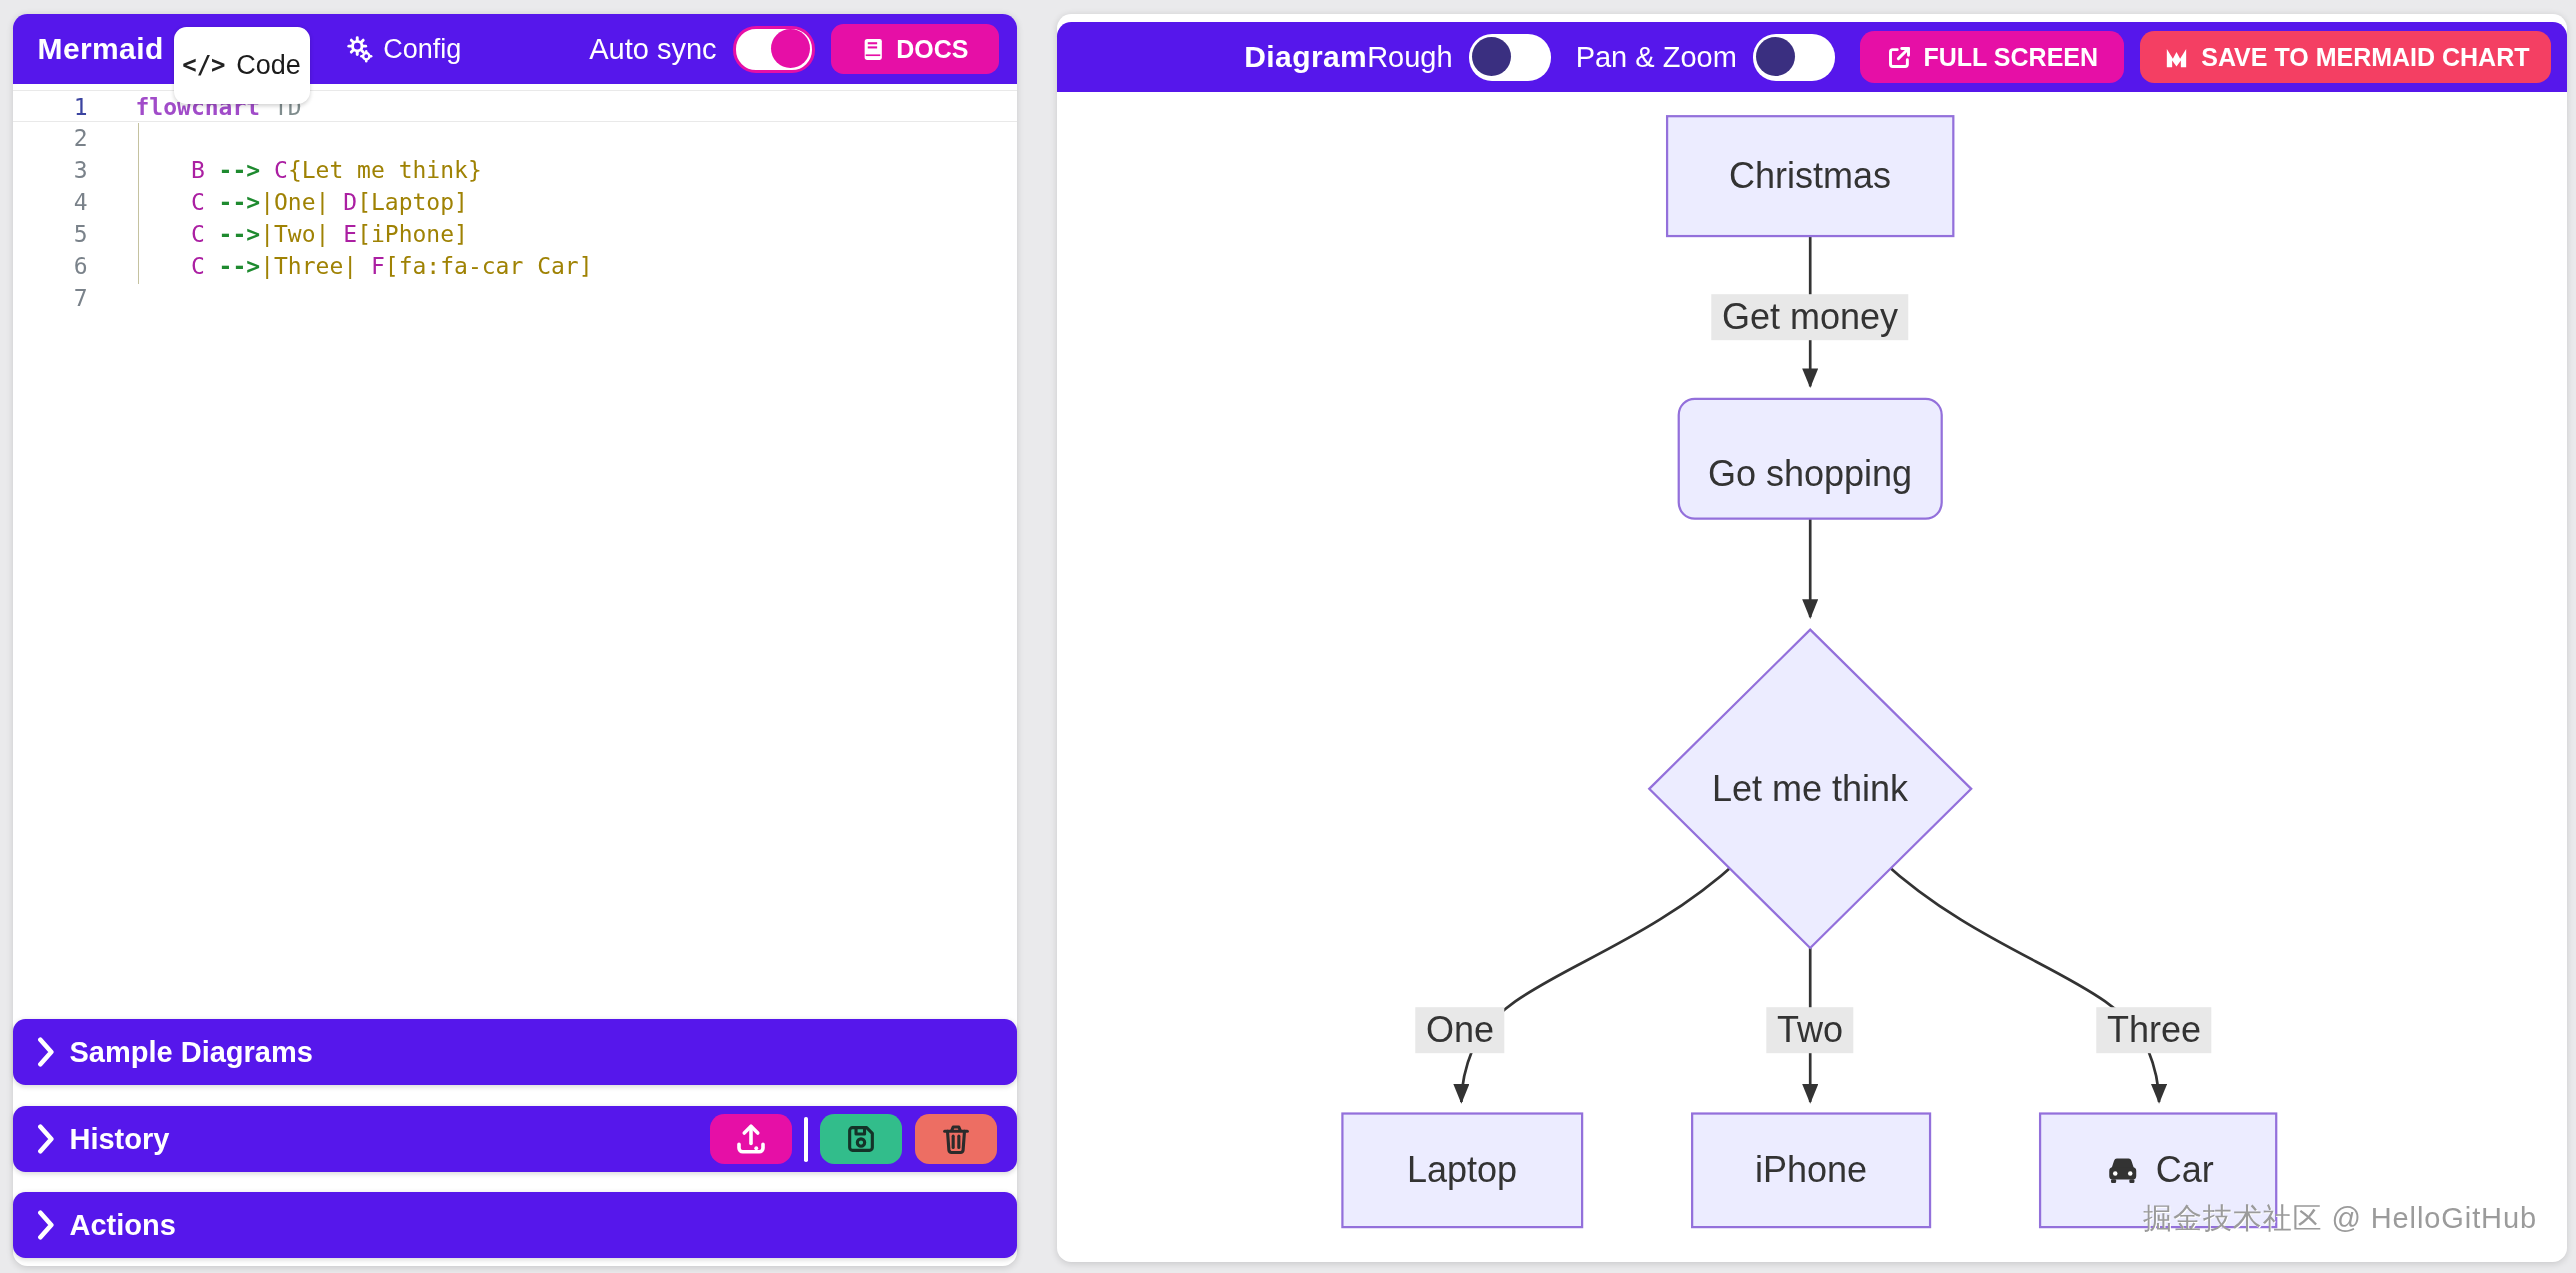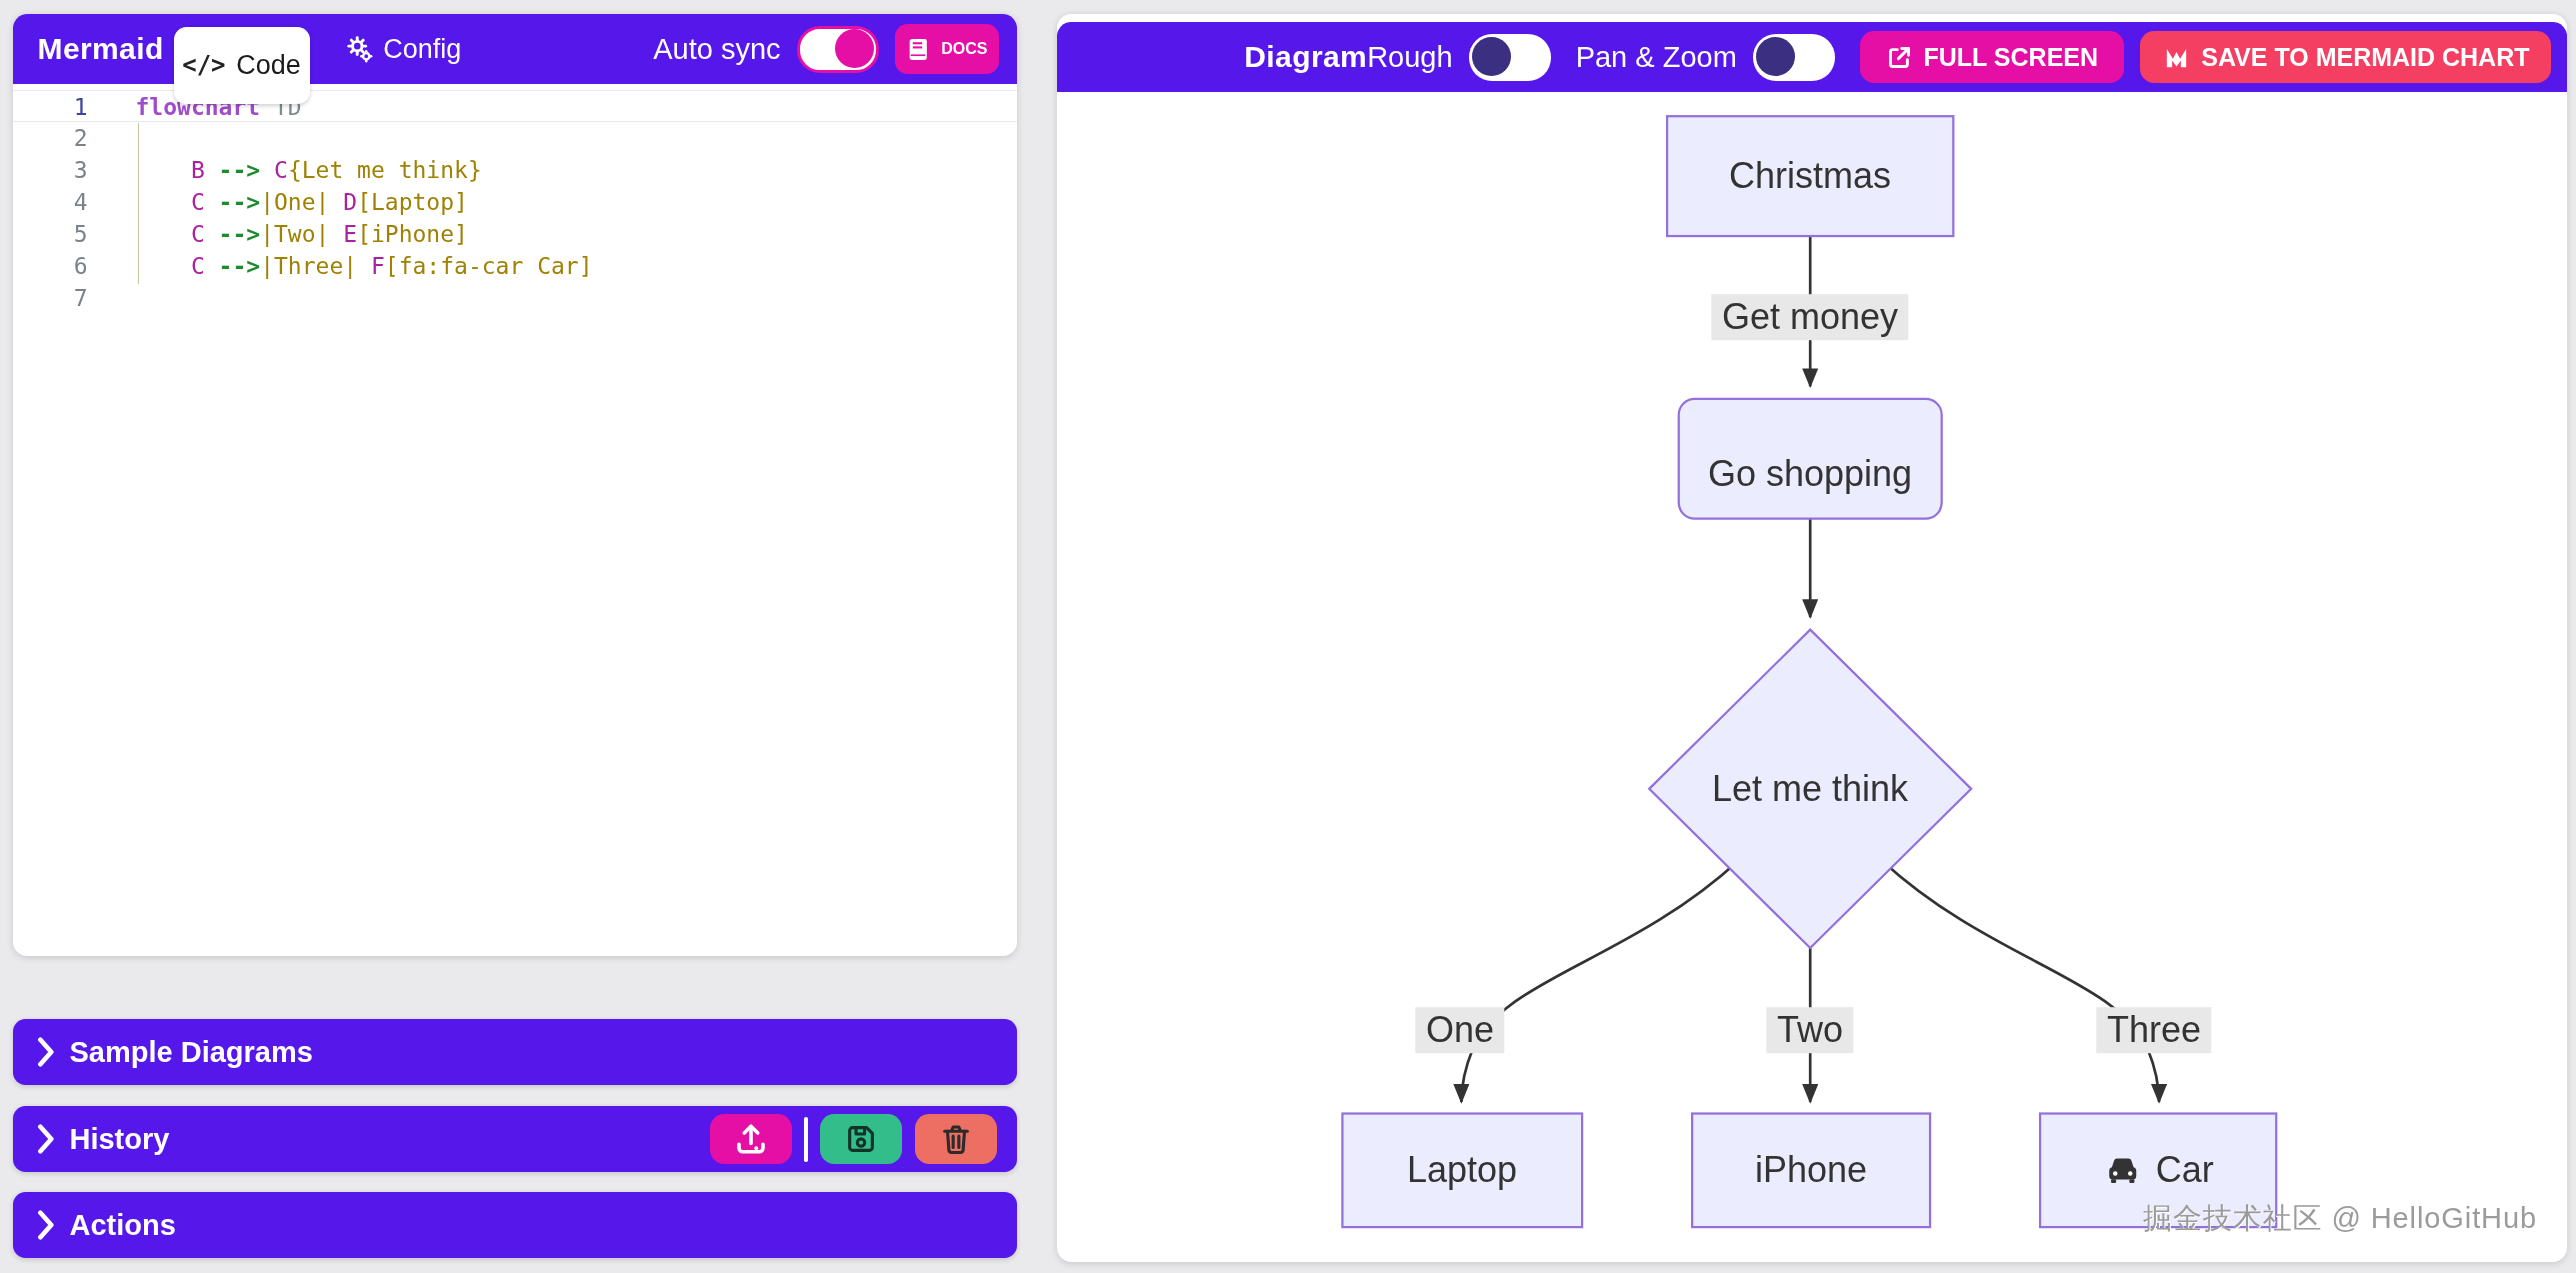--- a/index.html
+++ b/index.html
@@ -5,40 +5,40 @@
   :root{
     --purple:#5617EB; --pink:#E60FA6; --save-red:#F43F63; --green:#32BD8B; --salmon:#ED6E63;
     --node-fill:#ECECFF; --node-stroke:#9370DB; --edge:#333333; --label-bg:#E8E8E8;
     --page-bg:#EAEAEC;
   }
   *{margin:0;padding:0;box-sizing:border-box;}
   html,body{width:2576px;height:1274px;overflow:hidden;}
   body{background:var(--page-bg);font-family:"Liberation Sans",sans-serif;position:relative;}
   .card{position:absolute;background:#fff;border-radius:14.3px;box-shadow:0 1.8px 7.2px rgba(0,0,0,.14);}
   
-  #left-card{left:12.5px;top:14.3px;width:1004px;height:942px;}
+  #left-card{left:12.5px;top:14.3px;width:1004px;height:1252px;}
   .panel-header{position:relative;height:70px;background:var(--purple);border-radius:14.3px 14.3px 0 0;
     display:flex;align-items:center;color:#fff;}
   #left-header{padding-left:25px;}
   .logo{font-size:30px;font-weight:bold;letter-spacing:0.4px;}
   .tab{position:absolute;display:flex;align-items:center;gap:10.7px;font-size:27px;}
   #tab-code{left:161px;top:12.5px;width:136px;height:77px;background:#fff;border-radius:12.5px;
     color:#1b1b1b;justify-content:center;box-shadow:0 1.8px 4.5px rgba(0,0,0,.18);z-index:3;}
   #tab-code .code-glyph{font-family:"DejaVu Sans Mono",monospace;font-weight:bold;font-size:24px;color:#222;}
   #tab-config{left:315px;top:0;height:70px;color:#fff;padding:0 18px;}
   .hdr-right{position:absolute;right:18px;top:0;height:70px;display:flex;align-items:center;gap:16px;}
   .hdr-label{font-size:29px;color:#fff;}
   .toggle{position:relative;width:82px;height:47px;border-radius:23px;background:#fff;flex:0 0 auto;}
   .toggle.on{border:3.6px solid var(--pink);}
   .toggle .knob{position:absolute;top:3.6px;width:39px;height:39px;border-radius:50%;}
   .toggle.on .knob{right:1.8px;top:0;background:var(--pink);}
   .toggle.off .knob{left:3.6px;background:#3A2F80;}
   .pill-btn{display:flex;align-items:center;gap:10.7px;border:none;cursor:pointer;color:#fff;
     font-weight:bold;border-radius:12.5px;font-family:"Liberation Sans",sans-serif;}
-  #docs-btn{background:var(--pink);height:50px;padding:0 11px;font-size:16px;}
+  #docs-btn{background:var(--pink);height:50px;padding:0 30px;font-size:25px;}
   
   #editor{position:relative;padding-top:5.4px;font-family:"DejaVu Sans Mono",monospace;font-size:23px;}
   .cl{display:flex;height:32px;line-height:32px;white-space:pre;}
   .cl.active{border-top:0.9px solid #E9E9E9;border-bottom:0.9px solid #E9E9E9;}
   .ln{width:75px;text-align:right;color:#7A828A;flex:0 0 auto;}
   .cl.active .ln{color:#3B44A0;}
   .codeline{padding-left:48px;}
   .tk-kw{color:#A14CC9;font-weight:bold;}
   .tk-dir{color:#7F8C8D;}
   .tk-node{color:#AB1FA2;}

